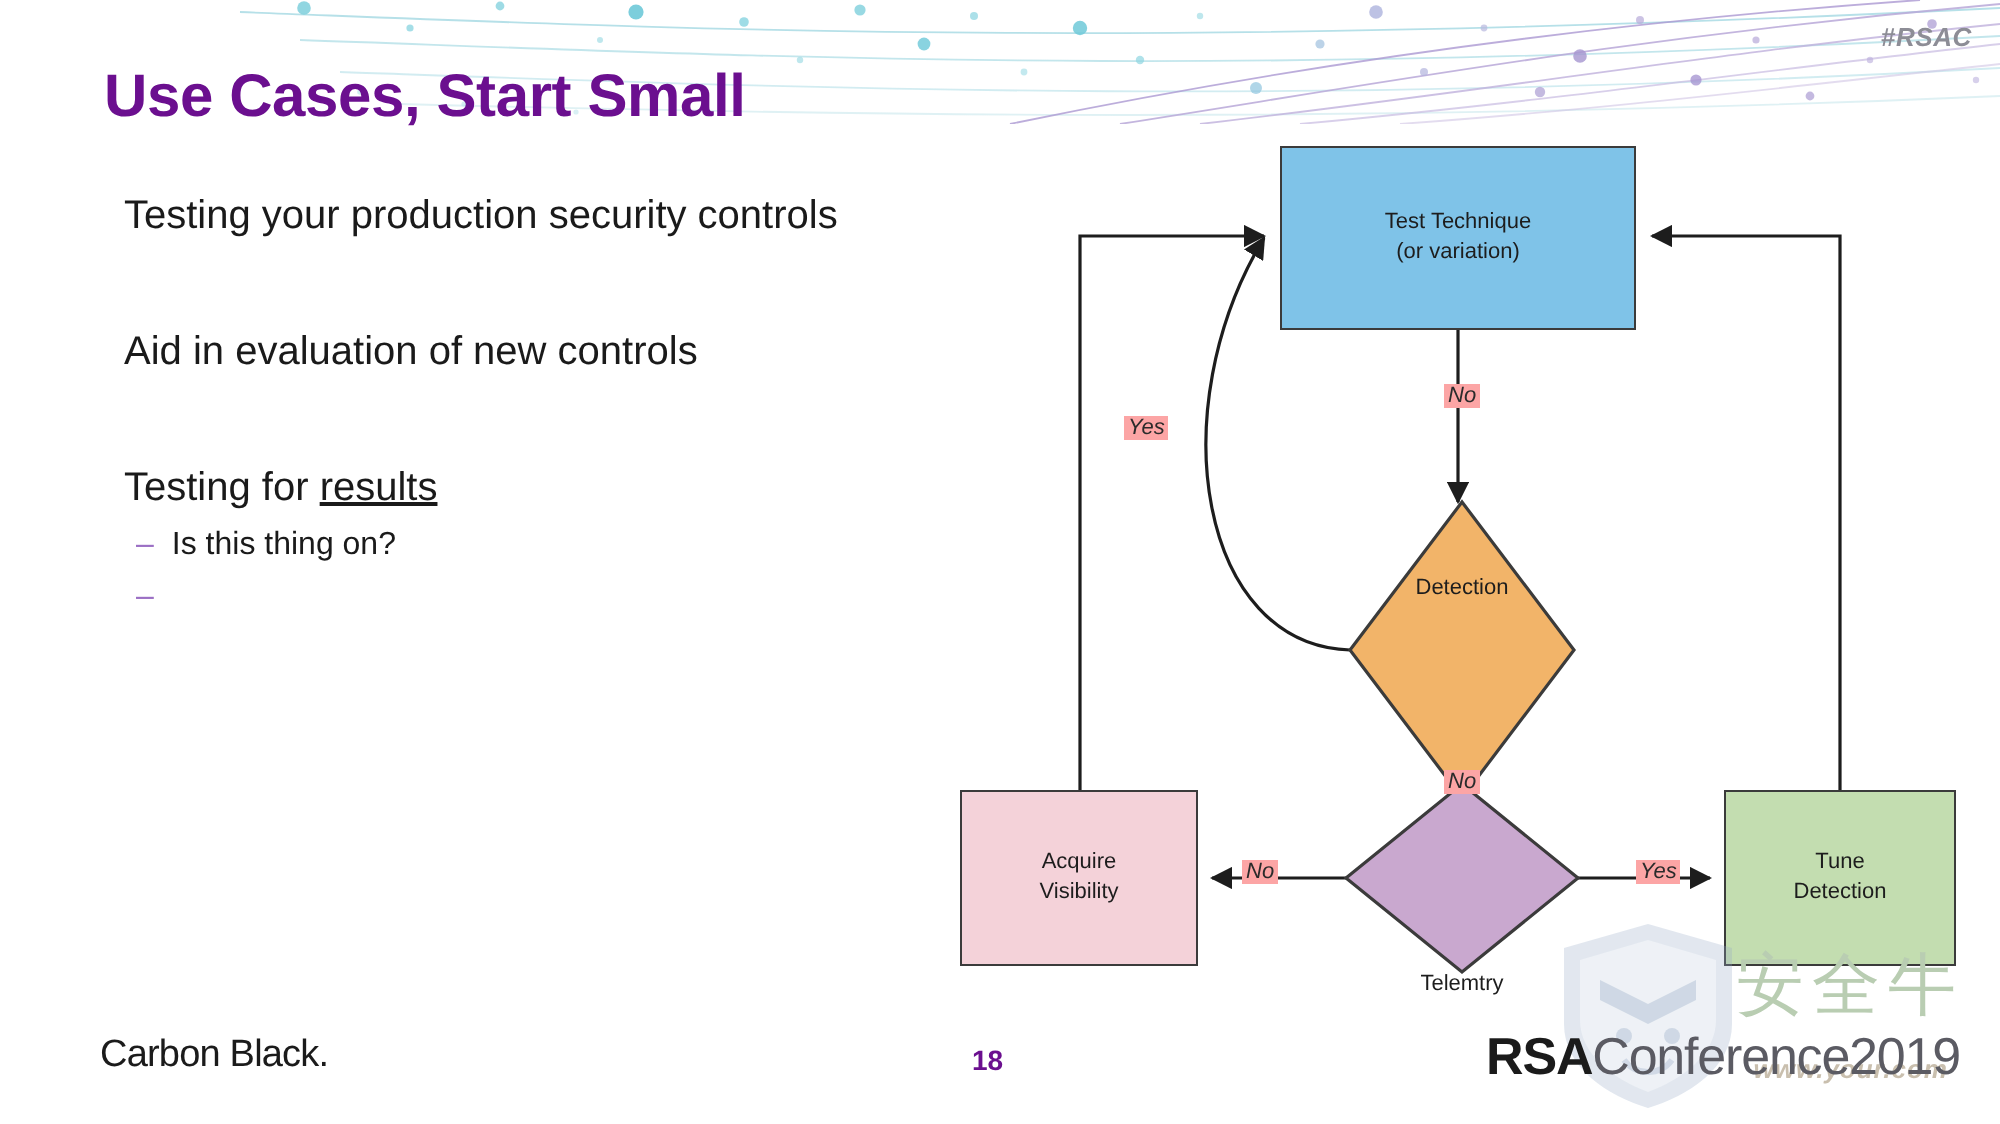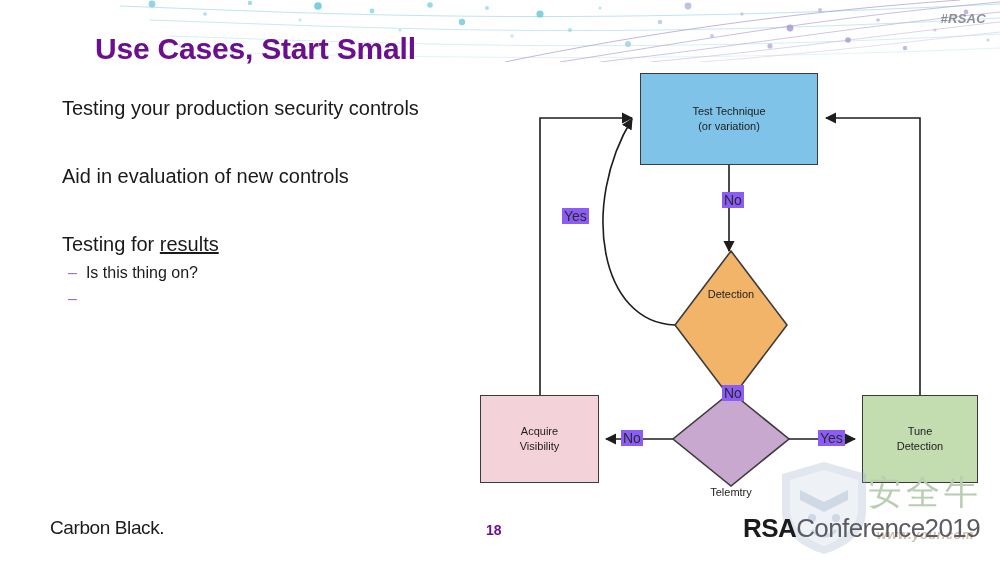--- a/index.html
+++ b/index.html
@@ -38,21 +38,20 @@
   }
 
   
   #slide-title {
     position: absolute;
     left: 52px; top: 32px;
     font-size: 30px;
     font-weight: bold;
     color: #6b0f8f;
     letter-spacing: -0.2px;
-    margin-left: 43px;
   }
 
   
   #body-text {
     position: absolute;
     left: 62px; top: 96px;
     width: 480px;
   }
   .lead-line {
     font-size: 20px;
@@ -112,25 +111,26 @@
     font-size: 11px;
     color: #1d1d1d;
     text-align: center;
     white-space: nowrap;
   }
   #label-detection { left: 215px; top: 233px; width: 112px; }
   #label-telemtry  { left: 213px; top: 431px; width: 116px; }
 
   .edge-label {
     position: absolute;
-    font-size: 14px;
+    font-size: 11px;
     color: #2b2b2b;
-    background: #8b5cf6;
+    background: #fca5a5;
     padding: 0 2px;
     white-space: nowrap;
+    font-style: italic;
   }
   #edge-no-1  { left: 262px; top: 137px; }
   #edge-yes-1 { left: 102px; top: 153px; }
   #edge-no-2  { left: 262px; top: 330px; }
   #edge-no-3  { left: 161px; top: 375px; }
   #edge-yes-2 { left: 358px; top: 375px; }
 
   
   #carbon-black-logo {
     position: absolute;

